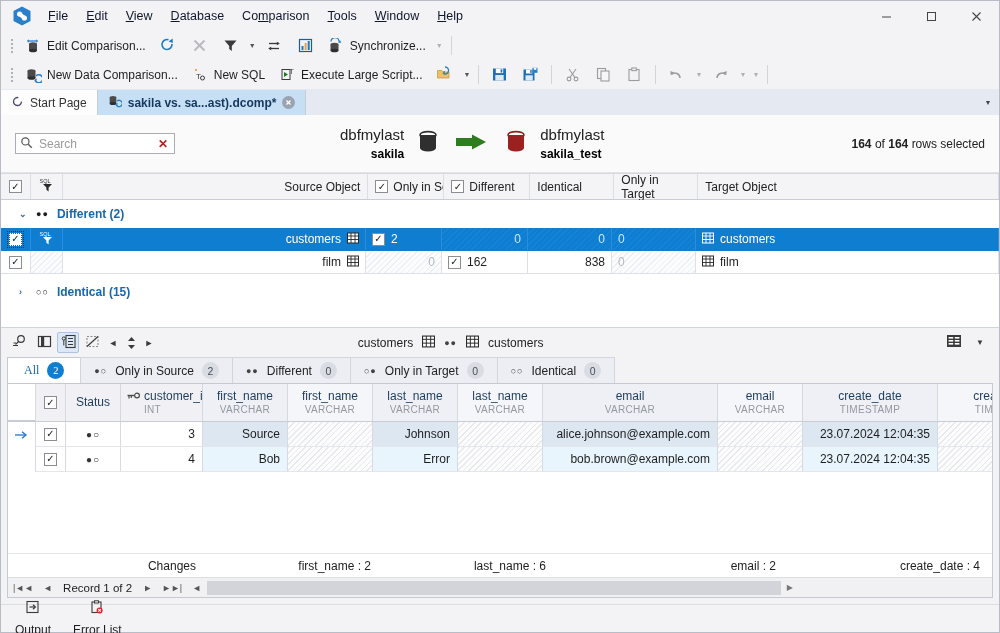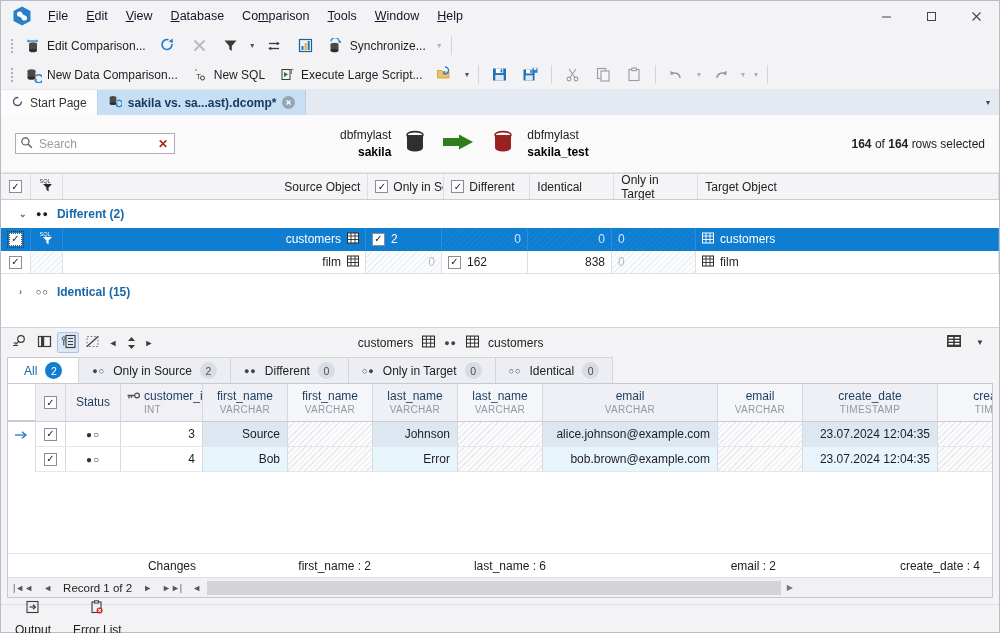--- a/index.html
+++ b/index.html
@@ -61,21 +61,21 @@
            padding:0 14px; border-bottom:1px solid #e3e3e8; }
   .searchbox { width:160px; height:21px; background:#fff; border:1px solid #acacb4;
                display:flex; align-items:center; padding:0 4px; gap:4px; }
   .searchbox input { border:0; outline:0; flex:1; font-size:12px;
                      font-family:"Liberation Sans", sans-serif; color:#333;
                      background:transparent; width:10px; }
   .searchbox input::placeholder { color:#9b9b9b; }
   .sclear { color:#b32424; font-size:12px; font-weight:bold; padding:0 2px; }
   .dbgroup { display:flex; align-items:center; gap:9px; }
   .dbtext { line-height:1.35; }
-  .dbtext .n1 { font-size:12px; color:#222; }
+  .dbtext .n1 { font-size:15px; color:#222; }
   .dbtext .n2 { font-size:12px; color:#000; font-weight:bold; }
   .rowsel { margin-left:auto; font-size:12px; color:#222; }
   .rowsel b { font-weight:bold; }
 
   
   .cgrid { flex:0 0 155px; display:flex; flex-direction:column;
            background:#fff; border-bottom:1px solid #cfd3dc; }
   .cg-head { height:27px; display:flex; align-items:stretch; background:#f4f4f7;
              border-top:1px solid #d7d9e0; border-bottom:1px solid #c9ccd5;
              font-size:12px; color:#222; }
@@ -120,21 +120,21 @@
   .objpair { margin:0 auto; display:flex; align-items:center; gap:9px;
              font-size:12px; color:#222; }
   .dtools-right { margin-left:auto; display:flex; align-items:center; gap:4px; }
 
   .dtabs { height:26px; flex:0 0 26px; display:flex; align-items:stretch;
            padding-left:6px; }
   .dtab2 { display:flex; align-items:center; gap:8px; padding:0 13px;
            font-size:12px; border:1px solid #d2d5dd; border-bottom:none;
            background:#eceef3; color:#222; margin-right:-1px; }
   .dtab2.active { background:#fff; color:#1769aa; border-color:#c6c9d2;
-                  padding:0 16px; }
+                  padding:0 16px;font-family:Liberation Serif, serif; }
   .badge { min-width:17px; height:17px; border-radius:9px; background:#d9dce3;
            color:#4a4f58; font-size:10.5px; display:flex; align-items:center;
            justify-content:center; padding:0 5px; }
   .badge.blue { background:#0f7ed1; color:#fff; }
 
   
   .dgwrap { flex:1 1 auto; background:#fff; border:1px solid #c6c9d2;
             margin:0 6px; display:flex; flex-direction:column; min-height:0;
             overflow:hidden; }
   .dg { display:flex; flex-direction:column; }

